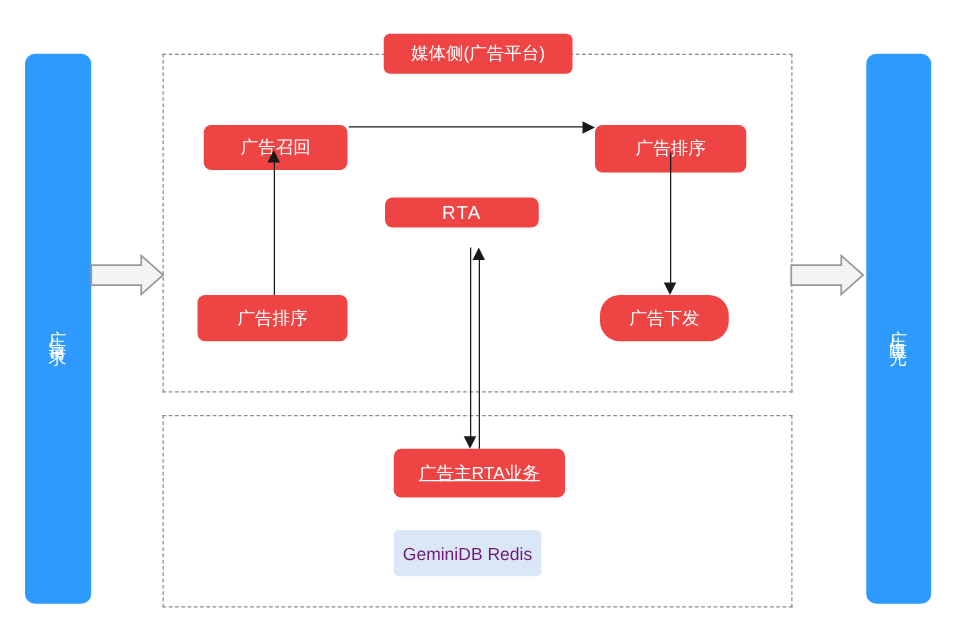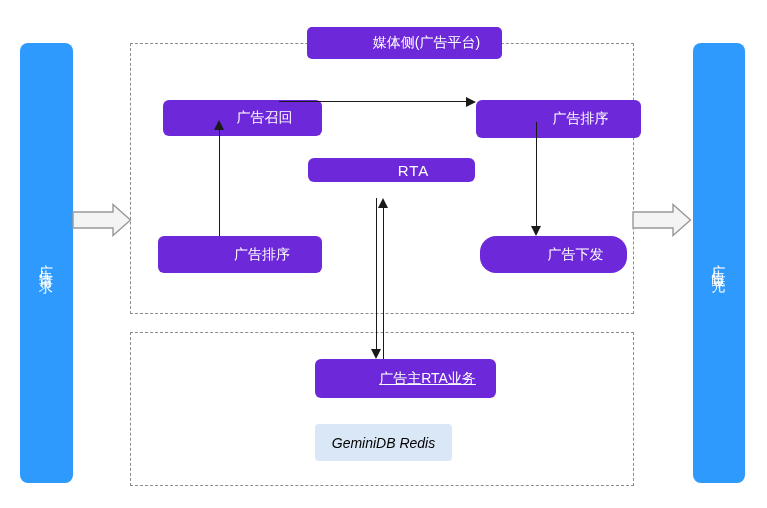--- a/index.html
+++ b/index.html
@@ -40,50 +40,48 @@
     position: absolute;
     border: 1px dashed #8C8C8C;
     background: transparent;
   }
   .media-box      { left: 130px; top: 43px;  width: 502px; height: 269px; }
   .advertiser-box { left: 130px; top: 332px; width: 502px; height: 152px; }
 
   
   .node {
     position: absolute;
-    background: #6d28d9;
+    background: #ef4444;
     border-radius: 6px;
     color: #ffffff;
     font-size: 14px;
     display: flex;
     align-items: center;
     justify-content: center;
     white-space: nowrap;
-    padding-left: 44px;
   }
   .node-title     { left: 307px; top: 27px;  width: 151px; height: 32px; border-radius: 5px; }
   .node-recall    { left: 163px; top: 100px;  width: 115px; height: 36px; }
   .node-ranking   { left: 476px; top: 100px;  width: 121px; height: 38px; }
   .node-rta       { left: 308px; top: 158px; width: 123px; height: 24px; font-size: 15px; letter-spacing: 1px; text-align: center; }
   .node-retrieval { left: 158px; top: 236px; width: 120px; height: 37px; }
   .node-delivery  { left: 480px; top: 236px; width: 103px; height: 37px; border-radius: 16px; }
   .node-rtasvc    { left: 315px; top: 359px; width: 137px; height: 39px; text-decoration: underline; }
 
   .db-box {
     position: absolute;
-    left: 315px; top: 424px; width: 137px; height: 37px;
+    left: 315px; top: 424px; width: 118px; height: 37px;
     background: #DAE7F7;
     border-radius: 4px;
-    color: #000000;
+    color: #701a75;
     font-size: 14px;
     display: flex;
     align-items: center;
     justify-content: center;
     white-space: nowrap;
-    font-style: italic;
   }
 
   
   .line {
     position: absolute;
     background: #1A1A1A;
   }
   .head {
     position: absolute;
     width: 0;

